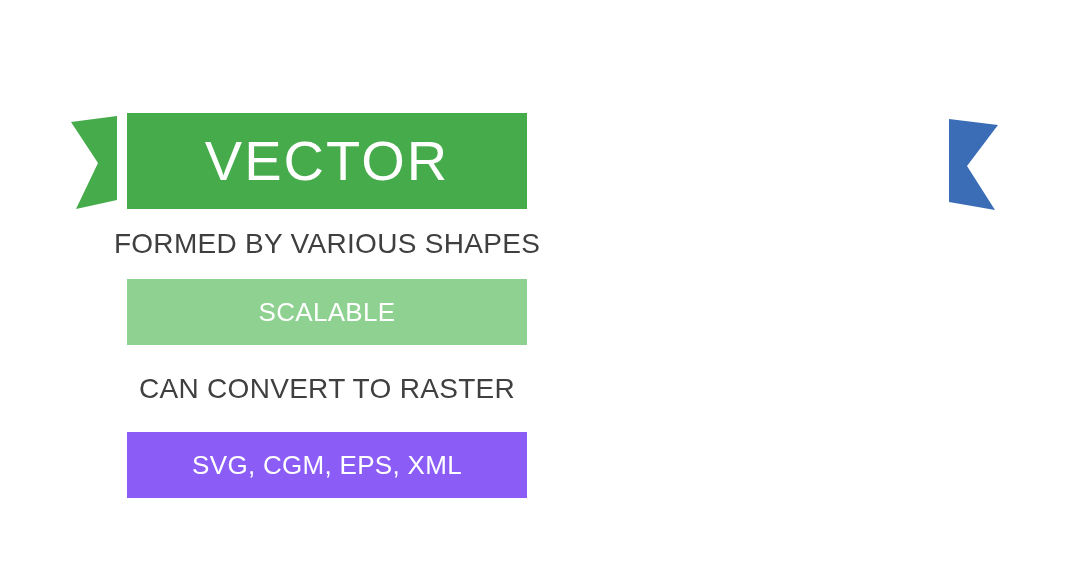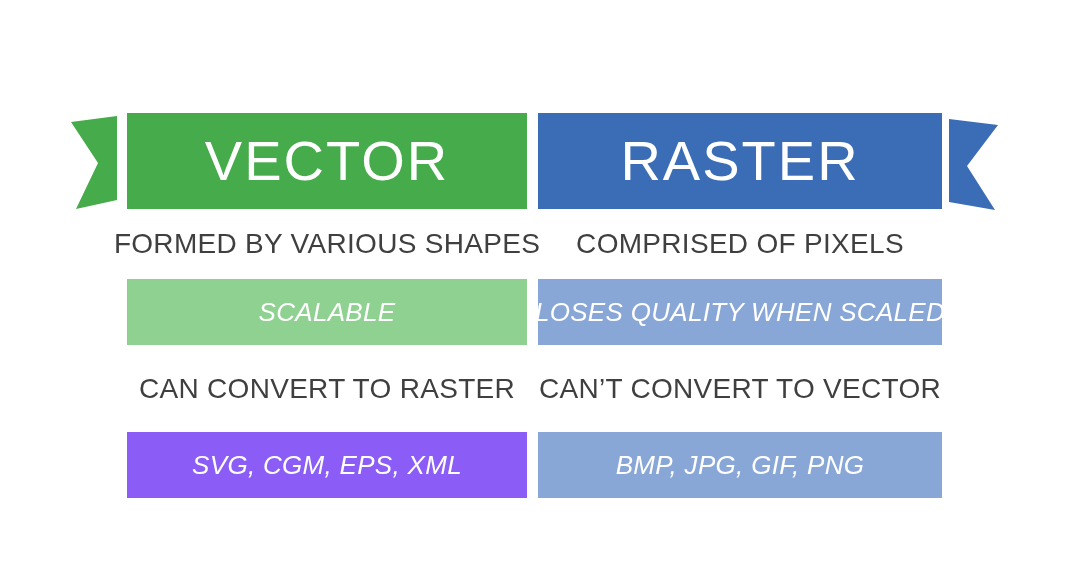--- a/index.html
+++ b/index.html
@@ -48,21 +48,20 @@
   .band-row {
     height: 66px;
     display: flex;
     align-items: center;
     justify-content: center;
     color: #ffffff;
     font-size: 26px;
     font-weight: 400;
     letter-spacing: 0.3px;
     white-space: nowrap;
-    font-style: italic;
   }
   .ribbon-tail {
     position: absolute;
     display: block;
   }
   .tail-left { left: 71px; top: 116px; }
   .tail-right { left: 949px; top: 119px; }
 </style>
 </head>
 <body>
@@ -78,21 +77,14 @@
   </svg>
 
   <div class="column col-vector">
     <div class="header-banner" style="background-color: rgb(70, 171, 75);">VECTOR</div>
     <div class="text-row">FORMED BY VARIOUS SHAPES</div>
     <div class="band-row" style="background-color: rgb(142, 209, 144);">SCALABLE</div>
     <div class="text-row text-row-2">CAN CONVERT TO RASTER</div>
     <div class="band-row" style="background-color: #8b5cf6;">SVG, CGM, EPS, XML</div>
   </div>
 
-  <div class="column col-raster">
-    <div class="header-banner" style="background-color: rgb(58, 109, 181);">RASTER</div>
-    <div class="text-row">COMPRISED OF PIXELS</div>
-    <div class="band-row" style="background-color: rgb(137, 167, 214);">LOSES QUALITY WHEN SCALED</div>
-    <div class="text-row text-row-2">CAN’T CONVERT TO VECTOR</div>
-    <div class="band-row" style="background-color: rgb(137, 167, 214);">BMP, JPG, GIF, PNG</div>
-  </div>
 
 </div>
 
 </body></html>

